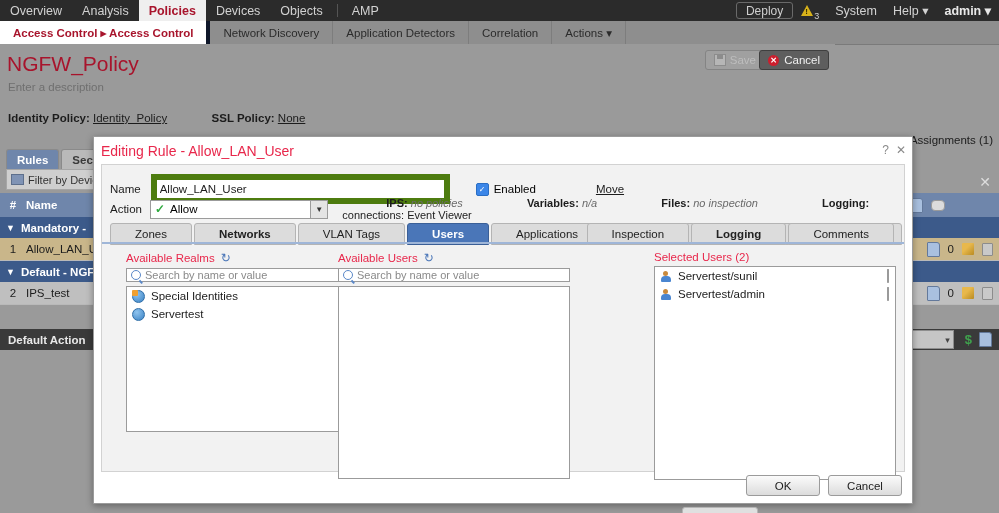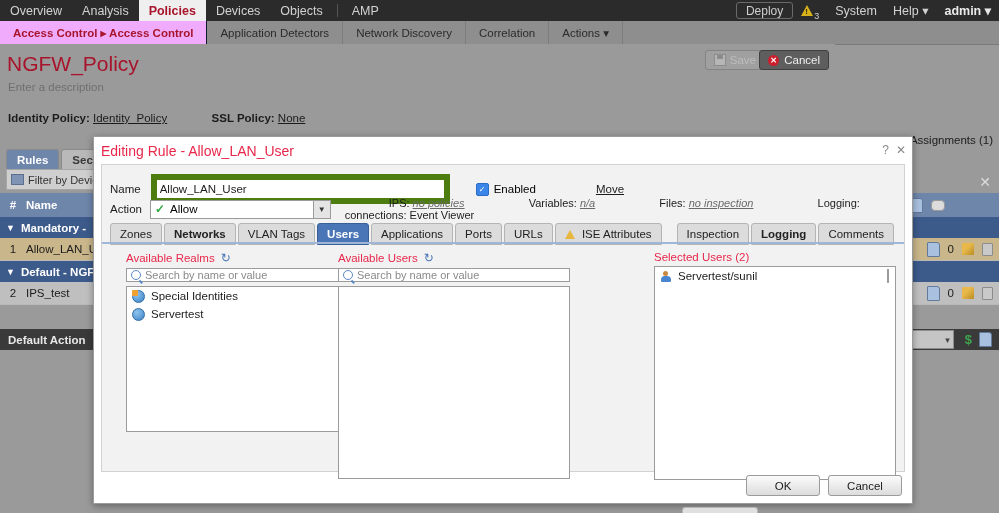--- a/index.html
+++ b/index.html
@@ -46,21 +46,21 @@
   .subnav {
     position:absolute; left:0; top:21px; width:999px; height:23px;
     background:#8e8e8e; display:flex; align-items:stretch;
     border-bottom:1px solid #7a7a7a;
   }
   .subnav .sub-item {
     padding:4px 13px; font-size:11.5px; color:#2b2b2b;
     border-right:1px solid #7d7d7d; display:flex; align-items:center; white-space:nowrap;
   }
   .subnav .sub-item.active {
-    background:#f0abfc; color:#a8142c; font-weight:bold; border-right:1px solid #0f172a;
+    background:#ffffff; color:#a8142c; font-weight:bold; border-right:4px solid #0f172a;
   }
   .subnav .sub-fill{flex:1;}
 
   
   .policy-head{position:absolute;left:0;top:44px;width:835px;height:86px;background:#9a9a9a;}
   .policy-title{position:absolute;left:7px;top:8px;color:#a8142c;font-size:21px;}
   .policy-desc{position:absolute;left:8px;top:37px;color:#6f6f6f;font-size:11.5px;}
   .policy-meta{position:absolute;left:8px;top:68px;font-size:11.5px;color:#1c1c1c;}
   .policy-meta b{font-weight:bold;}
   .policy-meta a{color:#1c1c1c;text-decoration:underline;}
@@ -129,28 +129,28 @@
   .chk-lbl{margin-left:5px;font-size:11.5px;}
   .move-link{margin-left:60px;font-size:11.5px;color:#1c1c1c;text-decoration:underline;}
 
   .row-action{position:absolute;left:8px;top:32px;display:flex;align-items:center;width:786px;}
   .sel-action{margin-left:8px;width:210px;height:17px;background:#fff;border:1px solid #9b9b9b;
     display:flex;align-items:center;font-size:11.5px;position:relative;}
   .ico-check{color:#2faa3f;font-weight:bold;margin:0 5px 0 4px;font-size:12px;}
   .sel-arrow{position:absolute;right:0;top:0;width:16px;height:17px;background:#e4e4e4;border-left:1px solid #9b9b9b;
     display:flex;align-items:center;justify-content:center;font-size:8px;color:#333;}
   .action-meta{margin-left:14px;font-size:11px;color:#1c1c1c;}
-  .action-meta b{font-weight:normal;padding-left:44px;}
-  .action-meta i{font-style:italic;color:#6a6a6a;text-decoration:underline;}
+  .action-meta b{font-weight:bold;padding-left:44px;}
+  .action-meta i{font-style:italic;color:#6a6a6a;}
   .am-gap{display:inline-block;width:14px;}
 
   
   .dtabs{position:absolute;left:8px;top:58px;display:flex;align-items:flex-end;}
   .dtabs-right{position:absolute;right:8px;top:58px;display:flex;align-items:flex-end;}
-  .dtab{padding:4px 9px;font-size:11.5px;background:#dcdcdc;border:1px solid #b4b4b4;
+  .dtab{padding:4px 24px;font-size:11.5px;background:#dcdcdc;border:1px solid #b4b4b4;
     border-radius:3px 3px 0 0;margin-right:2px;color:#222;white-space:nowrap;}
   .dtab.bold{font-weight:bold;}
   .dtab.active{background:#4a76b8;color:#fff;border-color:#3a5f97;font-weight:bold;}
   .tab-underline{position:absolute;left:0;top:77px;width:802px;height:2px;background:#9fb6d8;}
   .ico-warn-sm{display:inline-block;width:0;height:0;border-left:5px solid transparent;
     border-right:5px solid transparent;border-bottom:9px solid #e8b63c;margin-right:4px;vertical-align:-1px;}
 
   
   .col{position:absolute;top:86px;}
   .col-head{font-size:11.5px;color:#e8274b;margin-bottom:3px;display:flex;align-items:center;}
@@ -221,24 +221,24 @@
     <div class="right-item bold">
         <span>admin ▾</span>
       </div>
   </div>
 
   <div class="subnav">
     <div class="sub-item active">
         <span>Access Control ▸ Access Control</span>
       </div>
     <div class="sub-item">
+        <span>Network Discovery</span>
+      </div>
+    <div class="sub-item">
         <span>Application Detectors</span>
-      </div>
-    <div class="sub-item">
-        <span>Network Discovery</span>
       </div>
     <div class="sub-item">
         <span>Correlation</span>
       </div>
     <div class="sub-item">
         <span>Actions ▾</span>
       </div>
     <div class="sub-fill"></div>
   </div>
 
@@ -424,20 +424,25 @@
       <div class="col" style="left:552px;width:242px;">
         <div class="col-head">
           <span>Selected Users (2)</span>
         </div>
         <div class="listbox" style="height:214px;margin-top:0;">
           <div class="litem">
             <span class="ico-user"></span>
             <span>Servertest/sunil</span>
             <span class="del"><span class="ico-trash2"></span></span>
           </div>
+          <div class="litem">
+            <span class="ico-user"></span>
+            <span>Servertest/admin</span>
+            <span class="del"><span class="ico-trash2"></span></span>
+          </div>
         </div>
       </div>
 
       <div class="add-btn">
         <span>Add to Rule</span>
       </div>
     </div>
 
     <div class="modal-foot">
       <div class="fbtn">

